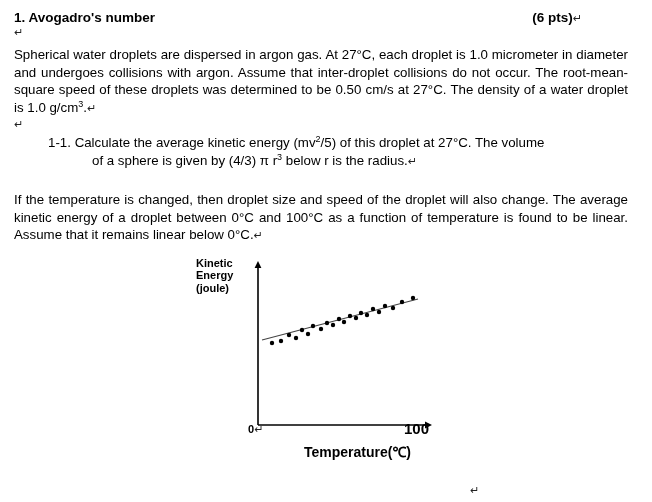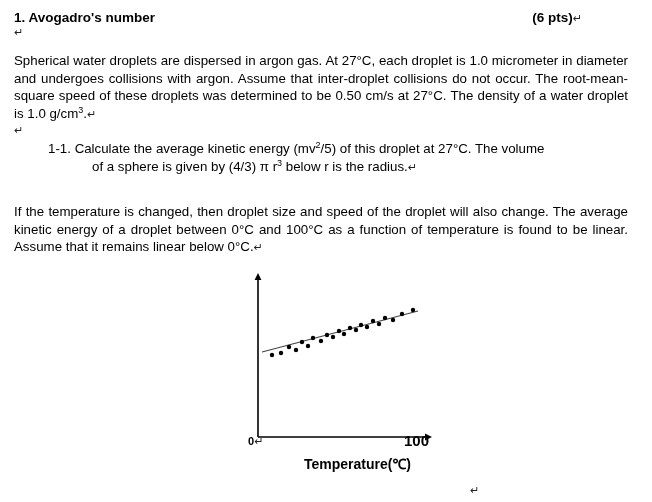--- a/index.html
+++ b/index.html
@@ -45,21 +45,21 @@
   .blank-line {
     height: 15px;
     font-size: 11px;
     color: #222;
     line-height: 15px;
   }
   .para {
     font-size: 13.3px;
     line-height: 17.5px;
     text-align: justify;
-    margin-top: 12px;
+    margin-top: 6px;
     padding-right: 10px;
   }
   .para.justify-exact {
     text-align: justify;
     text-align-last: left;
   }
   .sub-item {
     font-size: 13.3px;
     line-height: 18px;
     margin-top: 2px;
@@ -156,20 +156,25 @@
     <span class="indent2"><span>of a sphere is given by (4/3) π r</span><sup>3</sup><span> below r is the radius.</span><span class="pilcrow">↵</span></span>
   </div>
 
   <div class="blank-line"></div>
 
   <div class="para justify-exact"><span>If the temperature is changed, then droplet size and speed of the droplet will also change. The average kinetic energy of a droplet between 0°C and 100°C as a function of temperature is found to be linear. Assume that it remains linear below 0°C.</span><span class="pilcrow">↵</span></div>
 
   <div class="chart-wrap">
     <div class="chart">
 
+      <div class="axis-label-y">
+        <div>Kinetic</div>
+        <div>Energy</div>
+        <div>(joule)</div>
+      </div>
 
       <svg class="plot-svg" width="260" height="200" viewBox="0 0 260 200">
 
         <line x1="62" y1="8" x2="62" y2="168" stroke="#000" stroke-width="1.6"></line>
         <polygon points="62,4 58.6,11 65.4,11" fill="#000"></polygon>
 
         <line x1="62" y1="168" x2="232" y2="168" stroke="#000" stroke-width="1.6"></line>
         <polygon points="236,168 229,164.6 229,171.4" fill="#000"></polygon>
 
         <line x1="66" y1="83" x2="222" y2="42" stroke="#444" stroke-width="1.1"></line>

